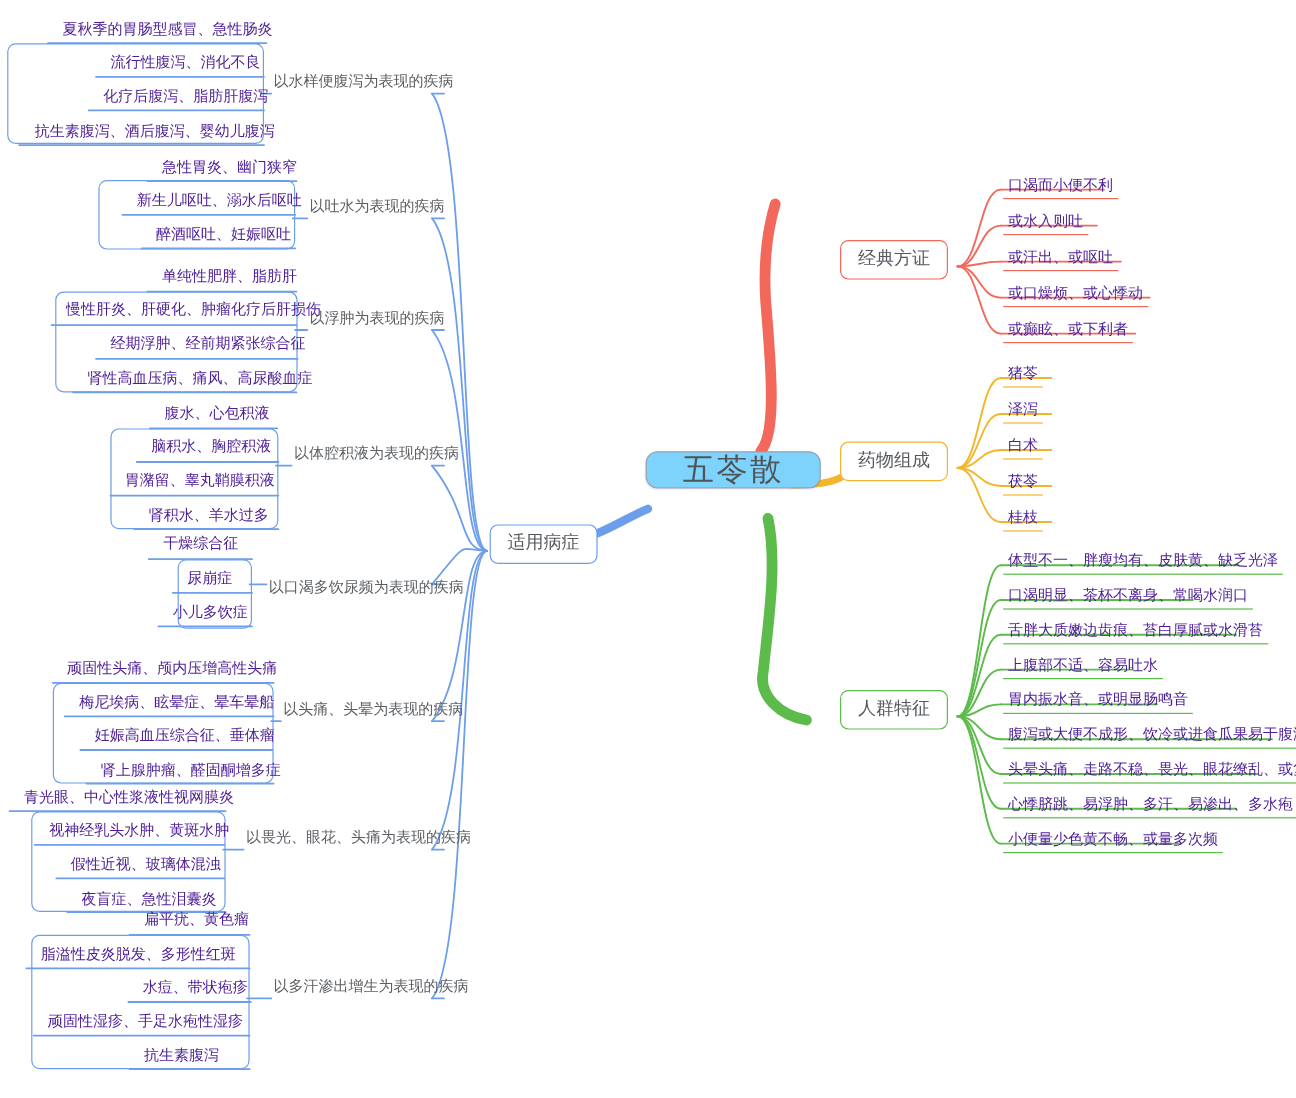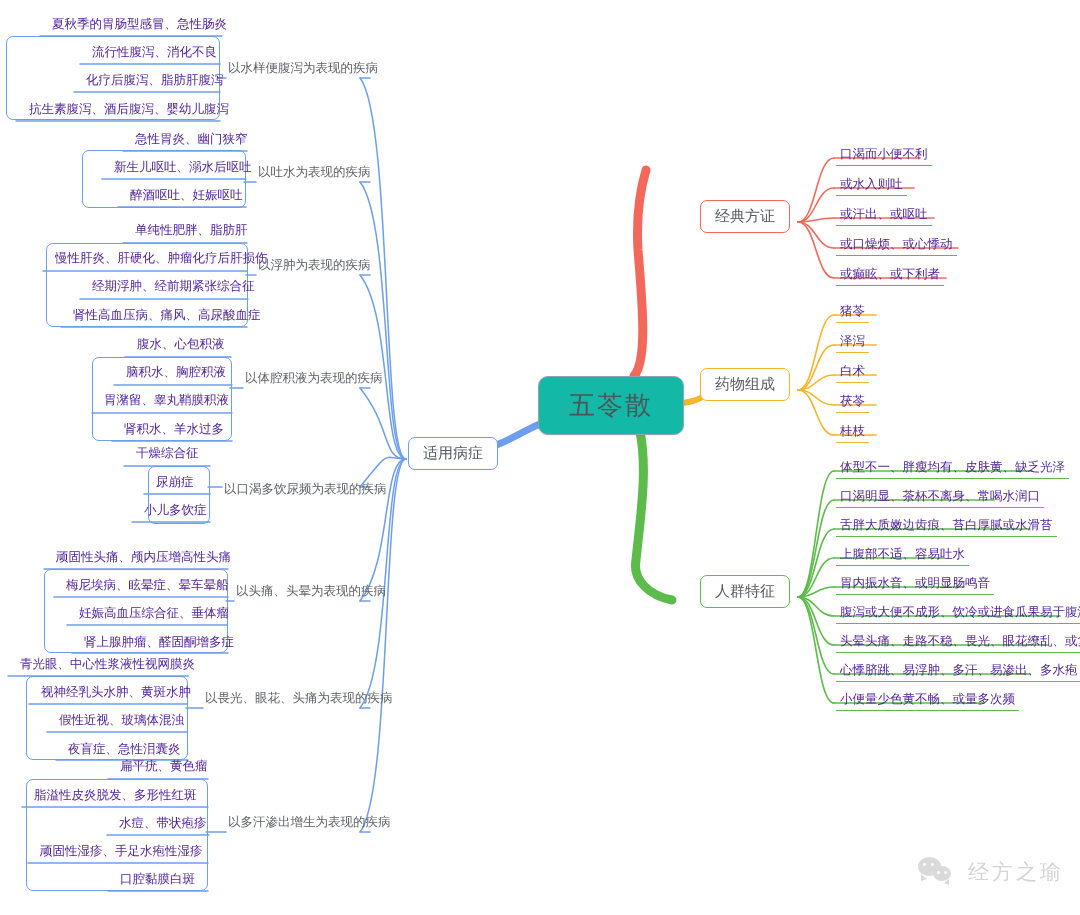--- a/index.html
+++ b/index.html
@@ -10,22 +10,22 @@
     position:relative;overflow:hidden;
     color:#5a5a5a;
   }
   #canvas{position:absolute;left:0;top:0;width:1080px;height:915px;}
   svg#links{position:absolute;left:0;top:0;width:1080px;height:915px;pointer-events:none;}
 
   .node{position:absolute;white-space:nowrap;font-size:13px;line-height:1.1;color:#55595e;}
 
   
   .central{
-    border:1.5px solid #93a2b5;border-radius:10px;background:#14b8a6;
-    font-size:26px;color:#4f5457;padding:14px 30px;letter-spacing:2px;
+    border:1.5px solid #93a2b5;border-radius:10px;background:#7dd3fc;
+    font-size:26px;color:#4f5457;padding:0 30px;letter-spacing:2px;
     box-shadow:0 1px 2px rgba(0,0,0,.08);
   }
   
   .l1{border:1.4px solid #999;border-radius:7px;background:#fff;padding:7px 14px;font-size:15px;color:#55595e;}
   .l1.red{border-color:#f2695c;}
   .l1.orange{border-color:#f4b52a;}
   .l1.green{border-color:#5cbb4a;}
   .l1.blue{border-color:#6d9eeb;}
 
   
@@ -233,28 +233,15 @@
   <div class="node leaf blue plain" style="left:16px;top:656px;">青光眼、中心性浆液性视网膜炎</div>
   <div class="node leaf blue plain" style="left:37px;top:684px;">视神经乳头水肿、黄斑水肿</div>
   <div class="node leaf blue plain" style="left:55px;top:712px;">假性近视、玻璃体混浊</div>
   <div class="node leaf blue plain" style="left:64px;top:741px;">夜盲症、急性泪囊炎</div>
 
   <div class="subbox" style="left:26px;top:779px;width:180px;height:110px;"></div>
   <div class="node leaf blue plain" style="left:116px;top:758px;">扁平疣、黄色瘤</div>
   <div class="node leaf blue plain" style="left:30px;top:787px;">脂溢性皮炎脱发、多形性红斑</div>
   <div class="node leaf blue plain" style="left:115px;top:815px;">水痘、带状疱疹</div>
   <div class="node leaf blue plain" style="left:36px;top:843px;">顽固性湿疹、手足水疱性湿疹</div>
-  <div class="node leaf blue plain" style="left:116px;top:871px;">口腔黏膜白斑</div>
-
-  <div class="watermark">
-    <div class="wm-logo">
-      <div class="bub bub1">
-          <span class="eye" style="left:5px;top:6px;"></span>
-          <span class="eye" style="left:13px;top:6px;"></span>
-        </div>
-      <div class="bub bub2">
-          <span class="eye" style="left:4px;top:5px;"></span>
-          <span class="eye" style="left:11px;top:5px;"></span>
-        </div>
-    </div>
-    <div class="wm-text">经方之瑜</div>
-  </div>
+  <div class="node leaf blue plain" style="left:116px;top:871px;">抗生素腹泻</div>
+
 </div>
 
 </body></html>

